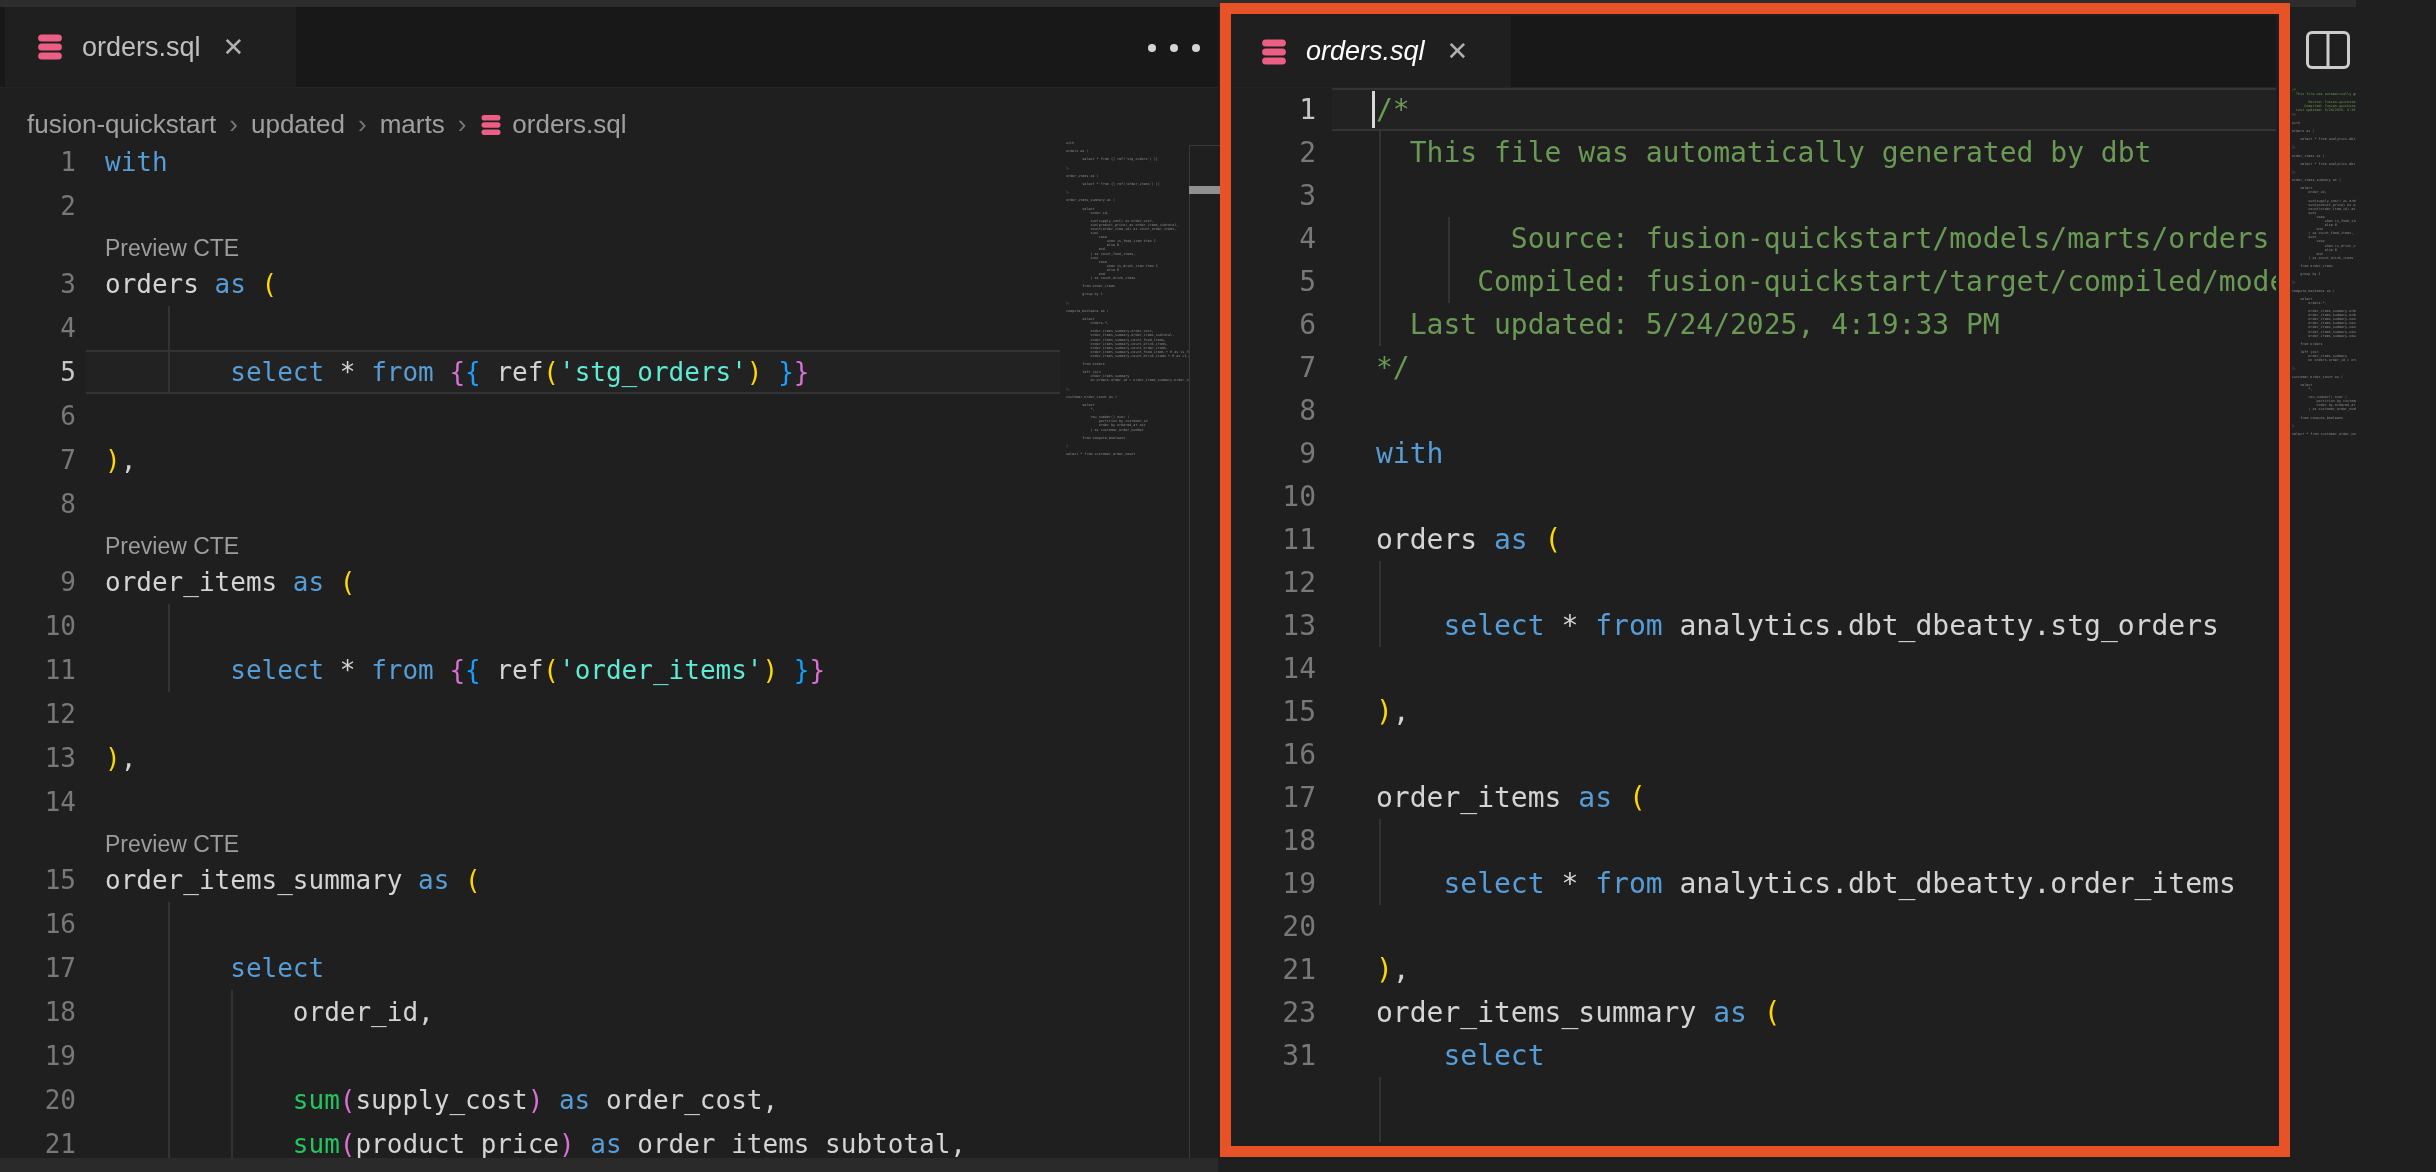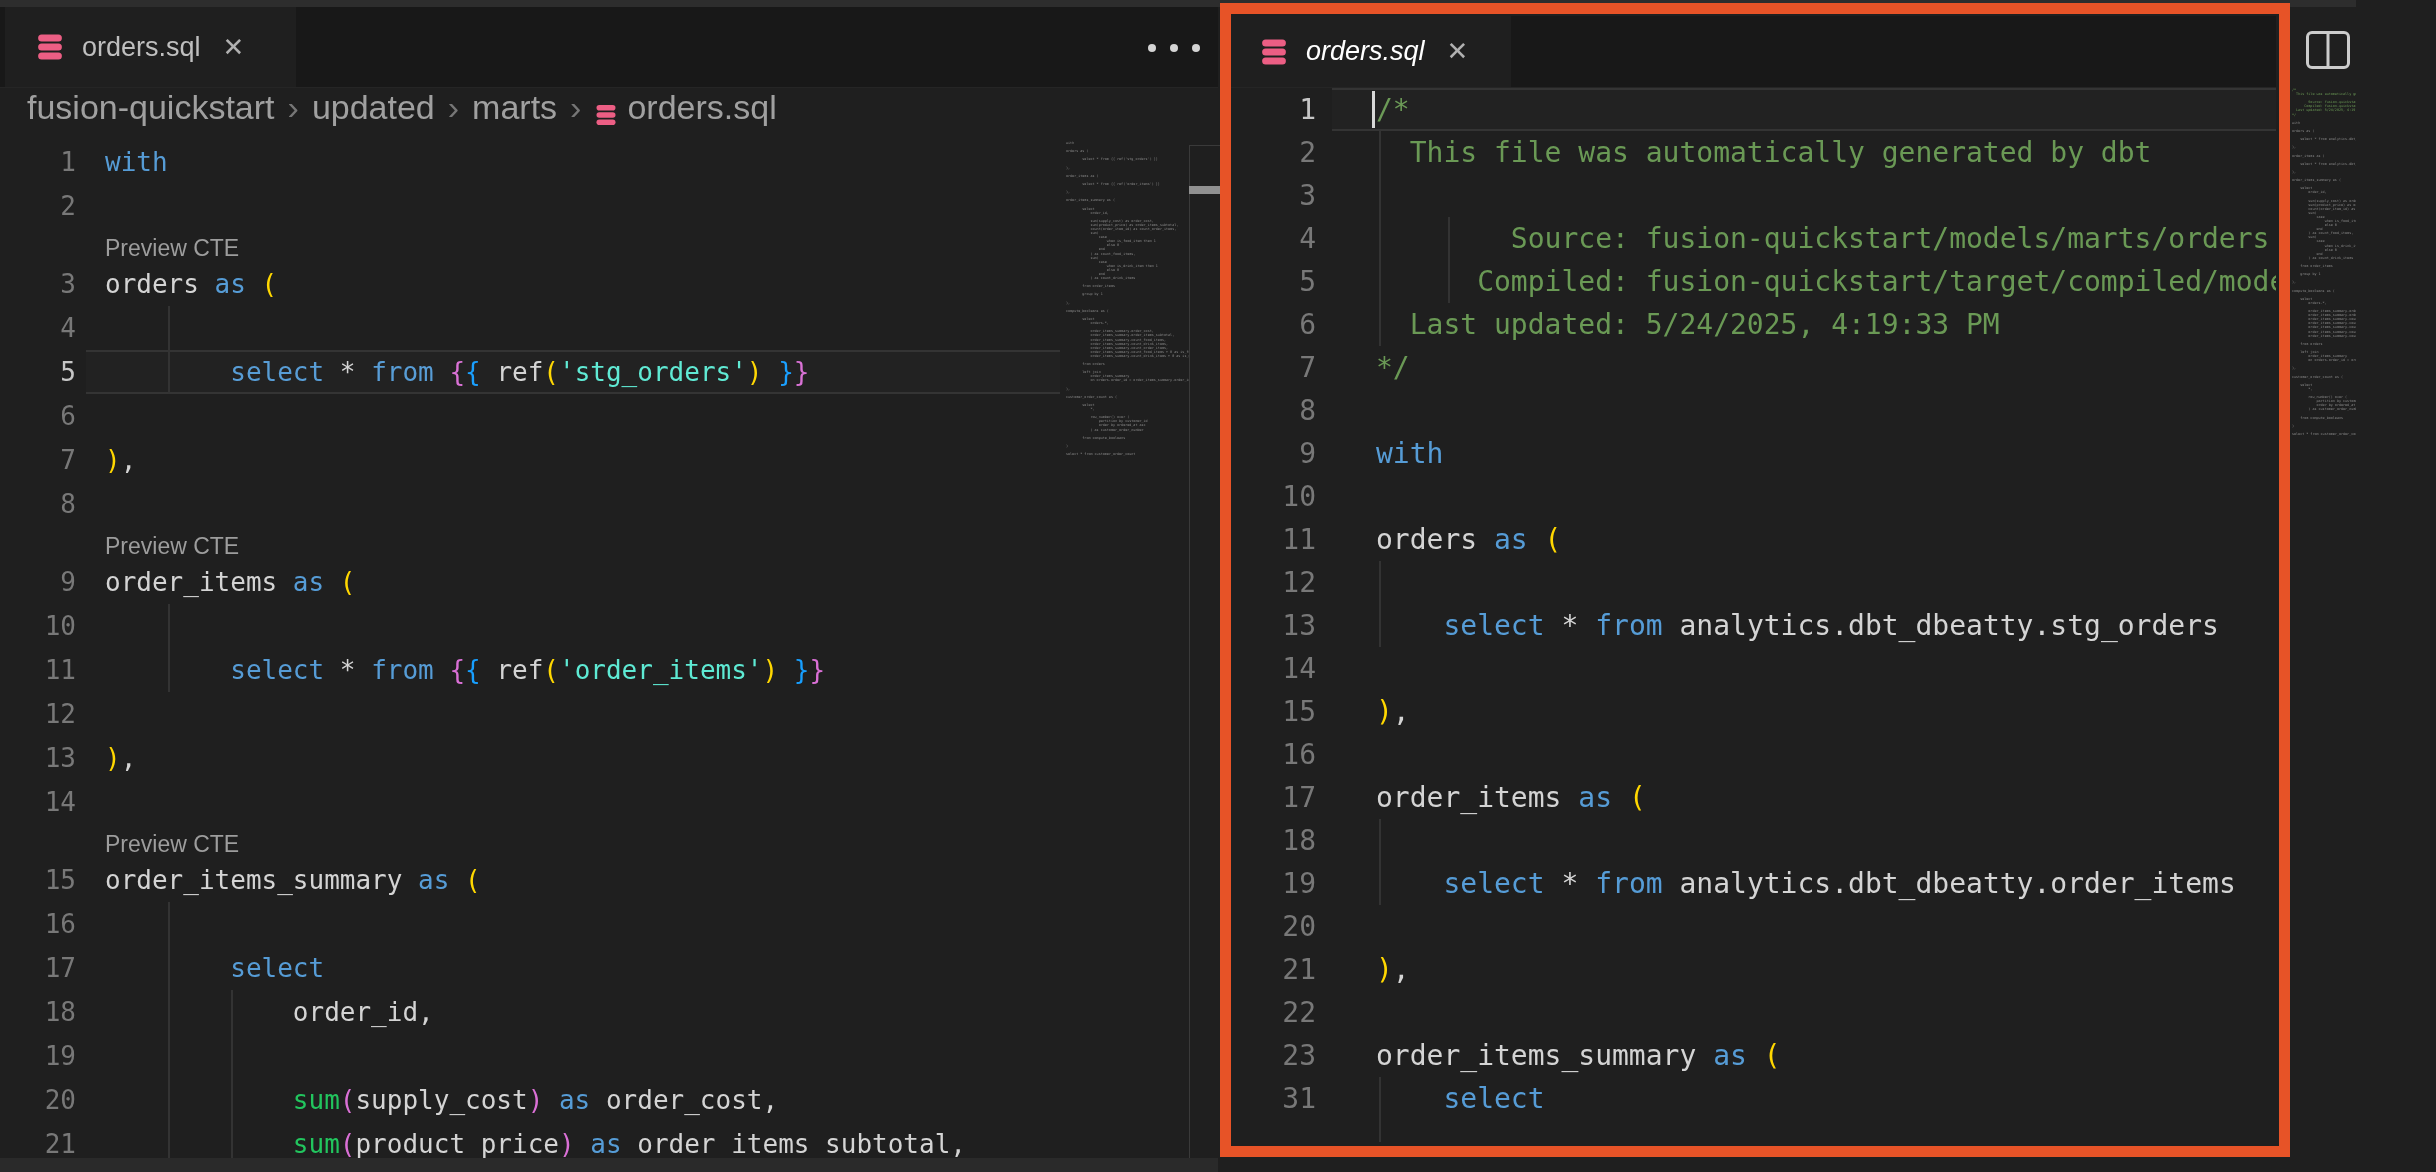--- a/index.html
+++ b/index.html
@@ -21,21 +21,21 @@
   .tab-right .tablabel{color:#ffffff;font-style:italic;}
   .tabclose{font-size:26px;color:#b0b0b0;margin-left:22px;cursor:pointer;}
   .dbicon{width:30px;height:30px;display:inline-block;color:var(--file-icon);}
   .dbicon svg{width:100%;height:100%;}
 
   
   .dots{display:flex;gap:14px;align-items:center;cursor:pointer;}
   .dots i{width:8px;height:8px;border-radius:50%;background:#d4d4d4;display:block;}
 
   
-  .breadcrumb{left:27px;top:88px;height:52px;display:flex;align-items:flex-start;font-size:34px;color:#a0a0a0;}
+  .breadcrumb{left:27px;top:88px;height:52px;display:flex;align-items:flex-end;font-size:26px;color:#a0a0a0;}
   .crumb{cursor:pointer;}
   .crumb-sep{color:#767676;padding:0 13px;}
   .crumb-ico{width:24px;height:24px;display:inline-block;margin-right:9px;color:var(--file-icon);}
   .crumb-ico svg{width:100%;height:100%;}
   .crumb-last{display:flex;align-items:center;}
 
   
   .code{font-family:"DejaVu Sans Mono",monospace;overflow:hidden;}
   .code-left{left:0;top:140px;width:1062px;height:1032px;font-size:26px;}
   .code-right{left:1231px;top:88px;width:1045px;height:1054px;font-size:28px;}
@@ -400,24 +400,20 @@
       </div>
       <div class="row">
         <span class="ln">20</span>
         <span class="lt"></span>
       </div>
       <div class="row">
         <span class="ln">21</span>
         <span class="lt"><span class="c-b1">)</span><span class="c-fg">,</span></span>
       </div>
       <div class="row">
-        <span class="ln">22</span>
-        <span class="lt"></span>
-      </div>
-      <div class="row">
         <span class="ln">23</span>
         <span class="lt"><span class="c-fg">order_items_summary </span><span class="c-kw">as</span><span class="c-fg"> </span><span class="c-b1">(</span></span>
       </div>
       <div class="row">
         <span class="ln">31</span>
         <span class="lt"><span class="c-fg">    </span><span class="c-kw">select</span></span>
       </div>
     </div>
 
   <div class="abs curline" style="left:1332px;top:88px;width:944px;height:43px;"></div>

